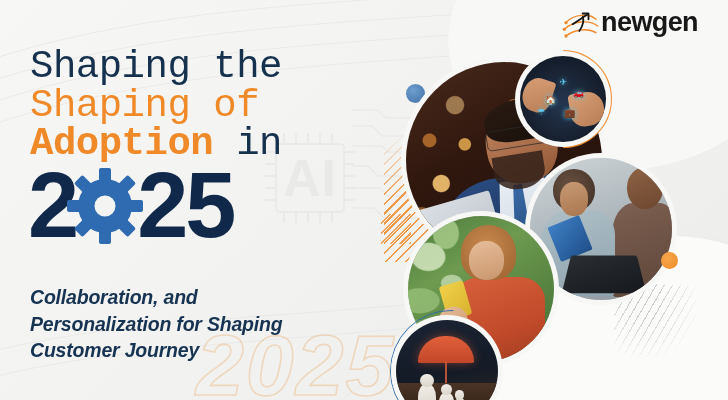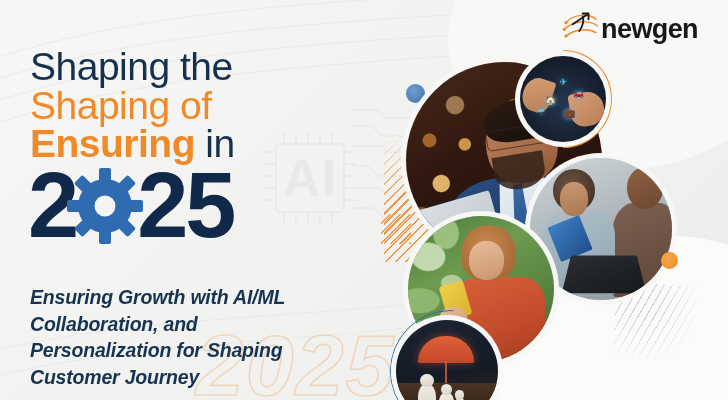--- a/index.html
+++ b/index.html
@@ -91,32 +91,33 @@
     position:absolute; right:-60px; top:-90px;
     width:340px; height:260px;
     background:#f8f8f7;
     border-radius:50%;
     opacity:.9;
   }
 
   
   .logo {
     position:absolute; right:30px; top:9px;
-    display:flex; align-items:flex-end; 
+    display:flex; align-items:flex-start; 
   }
   .logo-mark { width:40px; height:34px; display:block; }
   .logo-word {
     font-size:27px; font-weight:700; color:#181818;
     letter-spacing:-.6px; line-height:1;
   }
 
   
   .headline {
     position:absolute; left:30px; top:48px;
     width:300px;
+    font-family:Liberation Mono, monospace;
   }
   .hl-line {
     font-size:39px; line-height:.99;
     letter-spacing:-.5px;
     white-space:nowrap;
   }
   .hl-1 { color:#16314d; font-weight:400; }
   .hl-2 { color:#f08a28; font-weight:400; }
   .hl-3 { font-weight:400; }
   .hl-3 .ins { color:#f08a28; font-weight:700; }
@@ -486,21 +487,21 @@
         <path d="M26 5 L33 5 L33 12"></path>
         <path d="M22 26 C26 20, 28 14, 26 9"></path>
       </g>
     </svg>
     <span class="logo-word">newgen</span>
   </div>
 
   <div class="headline">
     <div class="hl-line hl-1">Shaping the</div>
     <div class="hl-line hl-2">Shaping of</div>
-    <div class="hl-line hl-3"><span class="ins">Ensuring</span><span class="in"> in</span></div>
+    <div class="hl-line hl-3"><span class="ins">Adoption</span><span class="in"> in</span></div>
   </div>
 
   <div class="year">
     <span class="d">2</span>
     <span class="gear-wrap">
       <svg viewBox="0 0 76 76">
         <g fill="#2f6bb0">
           <circle cx="38" cy="38" r="27"></circle>
           <g>
             <rect x="32" y="0" width="12" height="14" rx="2"></rect>
@@ -514,21 +515,20 @@
           </g>
         </g>
         <circle cx="38" cy="38" r="10.5" fill="#f4f4f3"></circle>
       </svg>
     </span>
     <span class="d">2</span>
     <span class="d">5</span>
   </div>
 
   <div class="subtitle">
-    <div>Ensuring Growth with AI/ML</div>
     <div>Collaboration, and</div>
     <div>Personalization for Shaping</div>
     <div>Customer Journey</div>
   </div>
 
   <div class="collage">
 
     <div class="dot-blue" style="left:28px;top:50px"></div>
 
     <div class="ph ph-main ring-white">

